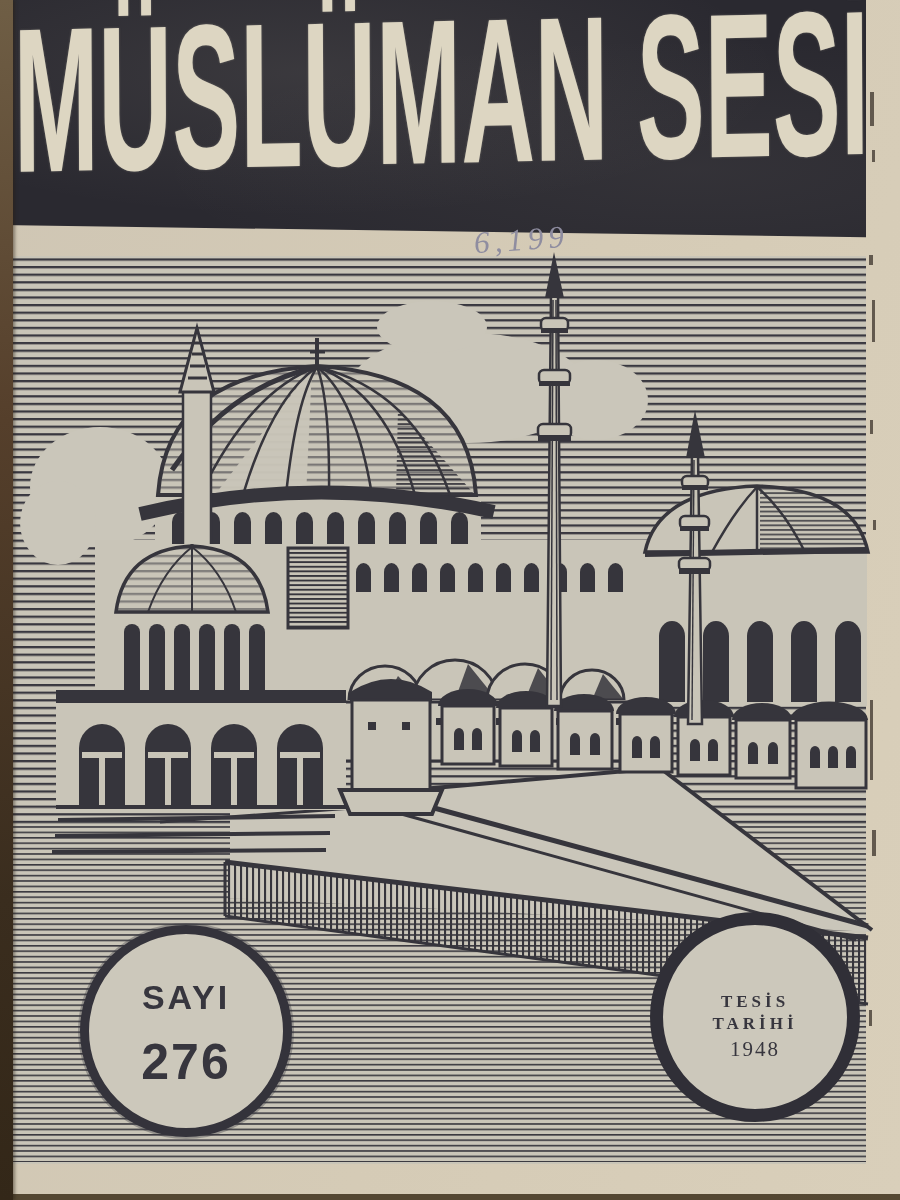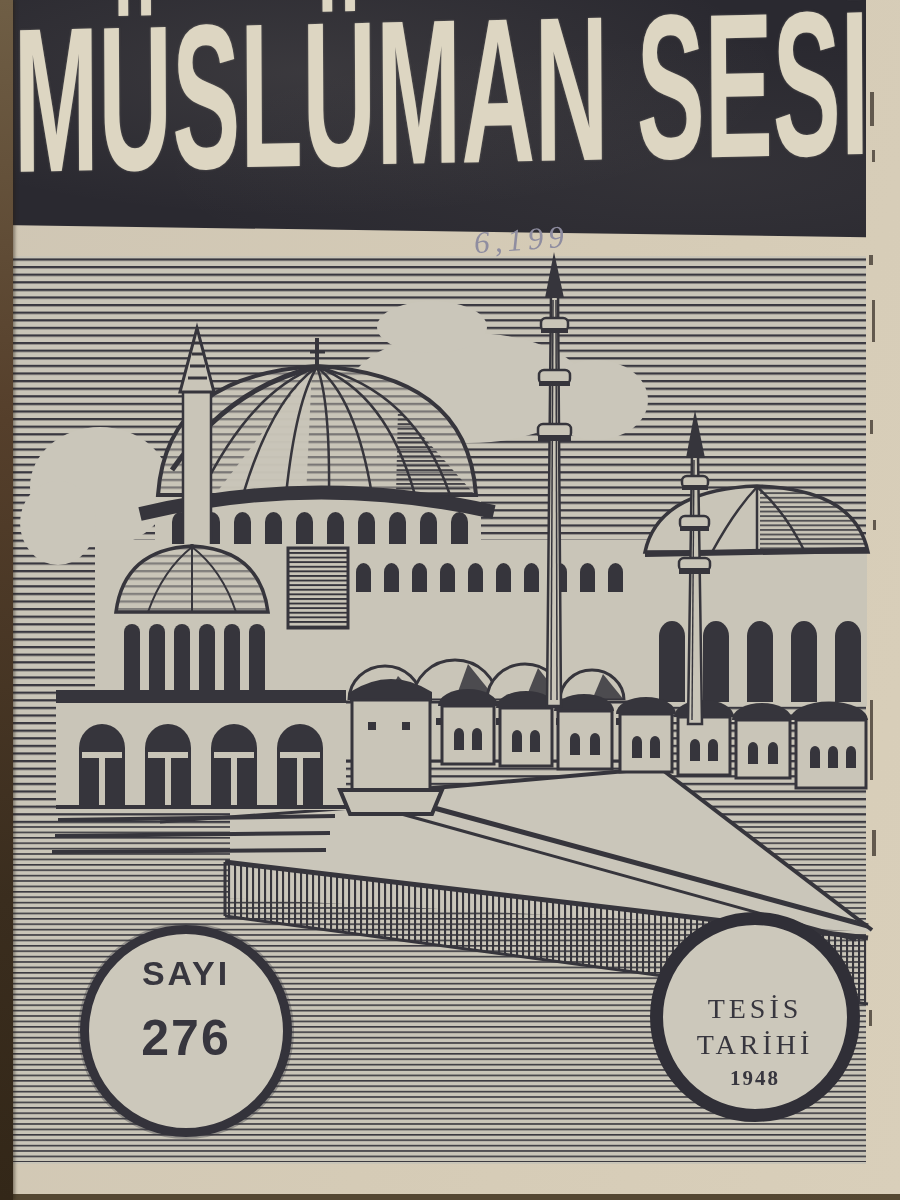--- a/index.html
+++ b/index.html
@@ -38,25 +38,25 @@
     position:absolute;border-radius:50%;background:#ccc8bb;
     box-sizing:border-box;text-align:center;color:#37363e;
   }
   .circle.issue{
     left:80px;top:925px;width:212px;height:212px;border:9px solid #34333b;
     box-shadow:0 0 0 2px rgba(52,51,59,0.35);
   }
   .circle.founding{
     left:650px;top:912px;width:210px;height:210px;border:13px solid #302f37;
   }
-  .c-label{margin-top:20px;font-size:34px;font-weight:bold;letter-spacing:3px;}
+  .c-label{margin-top:44px;font-size:34px;font-weight:bold;letter-spacing:3px;}
   .c-num{margin-top:16px;font-size:50px;font-weight:bold;letter-spacing:2px;}
-  .f-line{font-family:"Liberation Serif",serif;font-weight:normal;font-size:28px;letter-spacing:4px;line-height:1.3;}
+  .f-line{font-family:"Liberation Serif",serif;font-weight:bold;font-size:17px;letter-spacing:4px;line-height:1.3;}
   .f-line.first{margin-top:66px;}
-  .f-year{font-family:"Liberation Serif",serif;font-weight:bold;font-size:21px;letter-spacing:2px;line-height:1.35;}
+  .f-year{font-family:"Liberation Serif",serif;font-weight:normal;font-size:21px;letter-spacing:2px;line-height:1.35;}
   
   .gutter{
     position:absolute;left:0;top:0;width:13px;height:1200px;
     background:linear-gradient(180deg,#6f5e45,#553f2b 35%,#3a2d1e 75%,#332718);
     box-shadow:2px 0 3px rgba(40,30,18,0.45);
   }
 </style>
 </head>
 <body>
 

